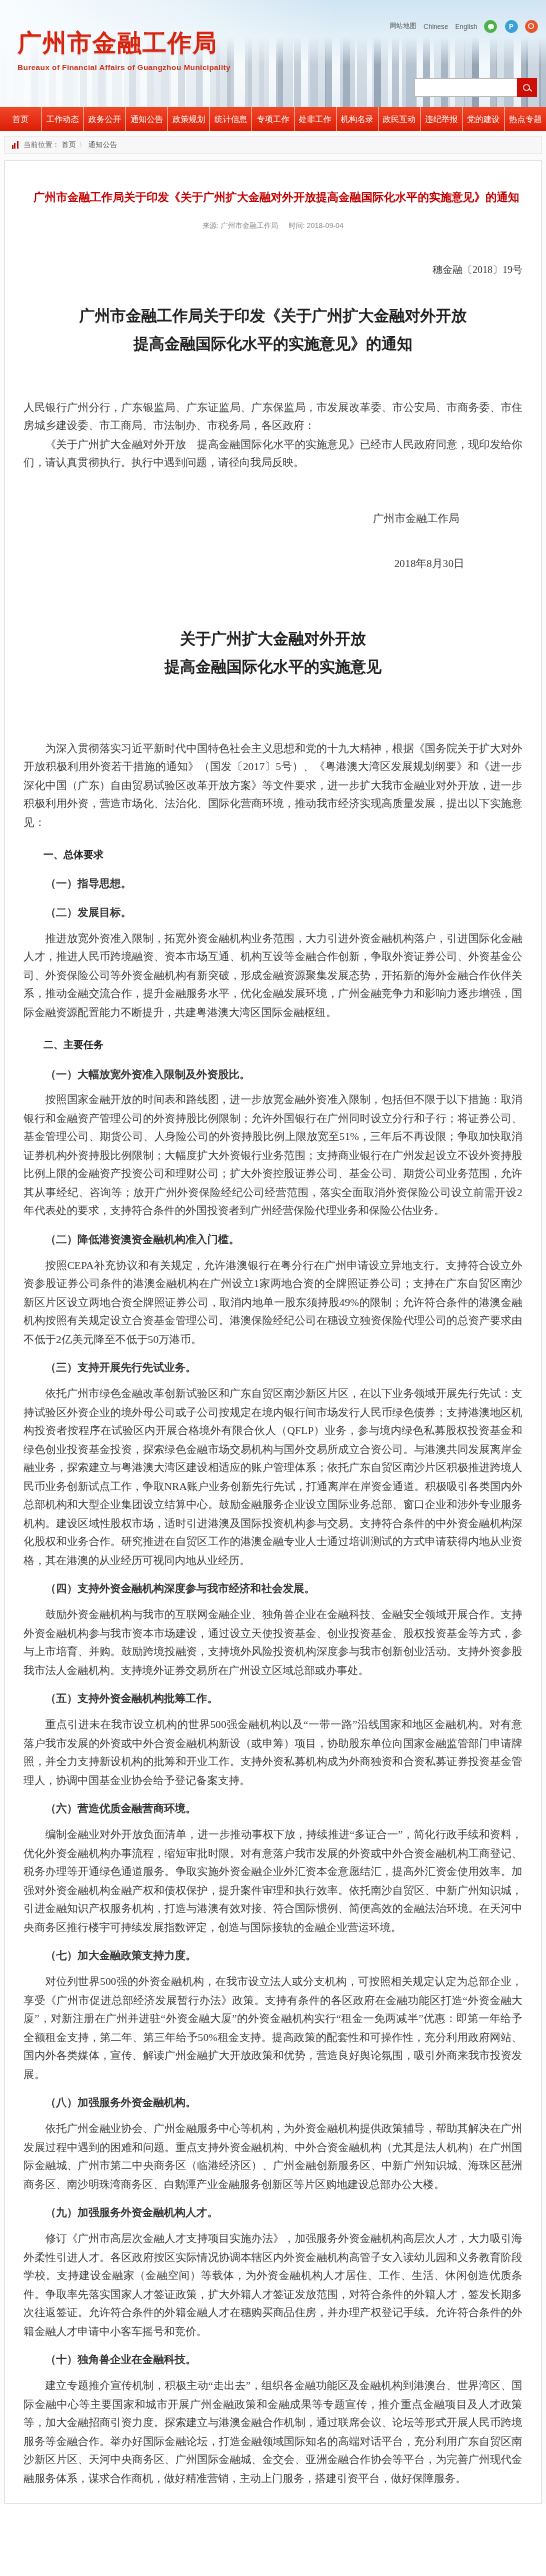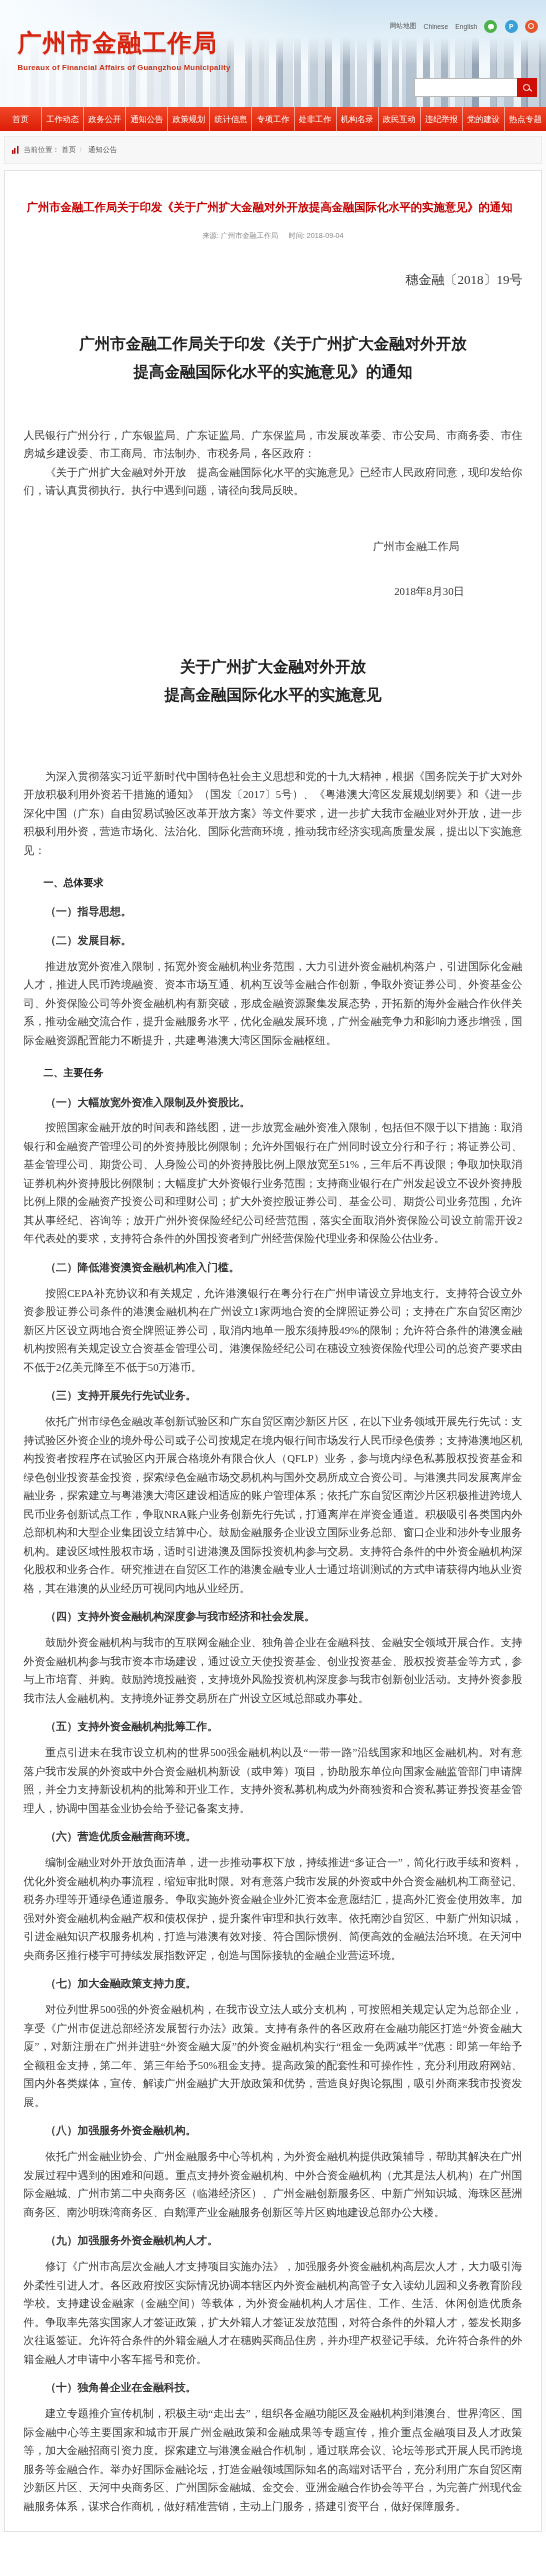--- a/index.html
+++ b/index.html
@@ -76,21 +76,21 @@
   }
   .nav-item{
     flex:1; display:flex; align-items:center; justify-content:center;
     color:#fff; font-size:8.2px; text-decoration:none; cursor:pointer;
     border-right:0.5px solid rgba(255,255,255,.5); white-space:nowrap;
   }
   .nav-item:last-child{ border-right:none; }
 
   
   .crumbbar{
-    margin:5.2px 4.1px 0; height:28px; background:#f7f7f7;
+    margin:5.2px 4.1px 0; height:18px; background:#f7f7f7;
     border:0.5px solid #ececec; display:flex; align-items:center;
     padding:0 6.2px; font-size:7.2px; color:#666;text-align:right;
   }
   .chart-icon{
     width:8.2px; height:7.7px; margin-right:4.1px;
     background:
       linear-gradient(#b40e0e,#b40e0e) 0.5px 100%/1.5px 4.1px no-repeat,
       linear-gradient(#b40e0e,#b40e0e) 3.1px 100%/1.5px 5.7px no-repeat,
       linear-gradient(#b40e0e,#b40e0e) 5.7px 100%/1.5px 7.7px no-repeat;
   }
@@ -98,32 +98,32 @@
   .crumb-link{ color:#555; text-decoration:none; cursor:pointer; }
   .crumb-sep{ margin:0 3.1px; color:#999; font-size:6.2px; }
 
   
   .panel{
     margin:6.2px 4.1px 0; background:#fff; border:0.5px solid #e3e3e3;
     padding:15.5px 18.5px 15.5px;
   }
   .article-title{
     color:#c40000; font-size:11.3px; font-weight:bold; line-height:1.55;
-    text-align:left; margin:12.4px 3.1px 0;
+    text-align:right; margin:12.4px 3.1px 0;
   }
   .article-meta{ text-align:center; color:#888; font-size:7.2px; margin-top:14.4px; }
   .meta-gap{ margin-left:8.2px; }
 
   .doc{
     margin-top:30px;
     font-family:"Liberation Serif","DejaVu Serif",serif;
     color:#383838;
   }
   .para{ font-size:10.8px; line-height:18.5px; text-align:justify; }
-  .docnum{ text-align:right; font-size:13px; margin-bottom:40px; }
+  .docnum{ text-align:right; font-size:10px; margin-bottom:22px; }
   .doc-title{
     font-size:15.5px; font-weight:bold; color:#222; text-align:center;
     line-height:28px; white-space:pre-line; margin-bottom:40px; text-align-last:center;
   }
   .doc-title2{ margin-top:52px; margin-bottom:58px; }
   .no-indent{ text-indent:0; }
   .indent{ text-indent:2em; }
   .sign-name{ text-align:right; padding-right:63px; margin-top:37px; }
   .sign-date{ text-align:right; padding-right:58px; margin-top:27px; }
   .h1{

